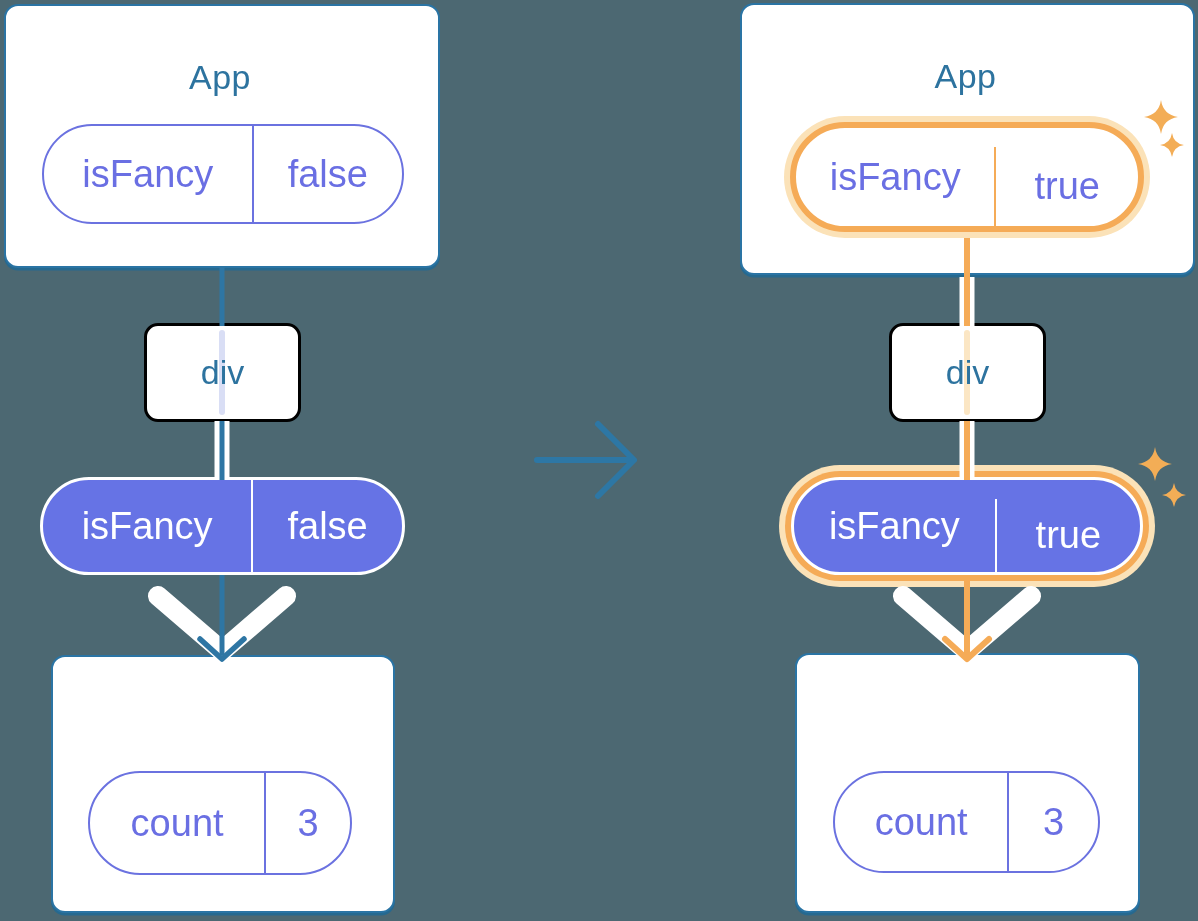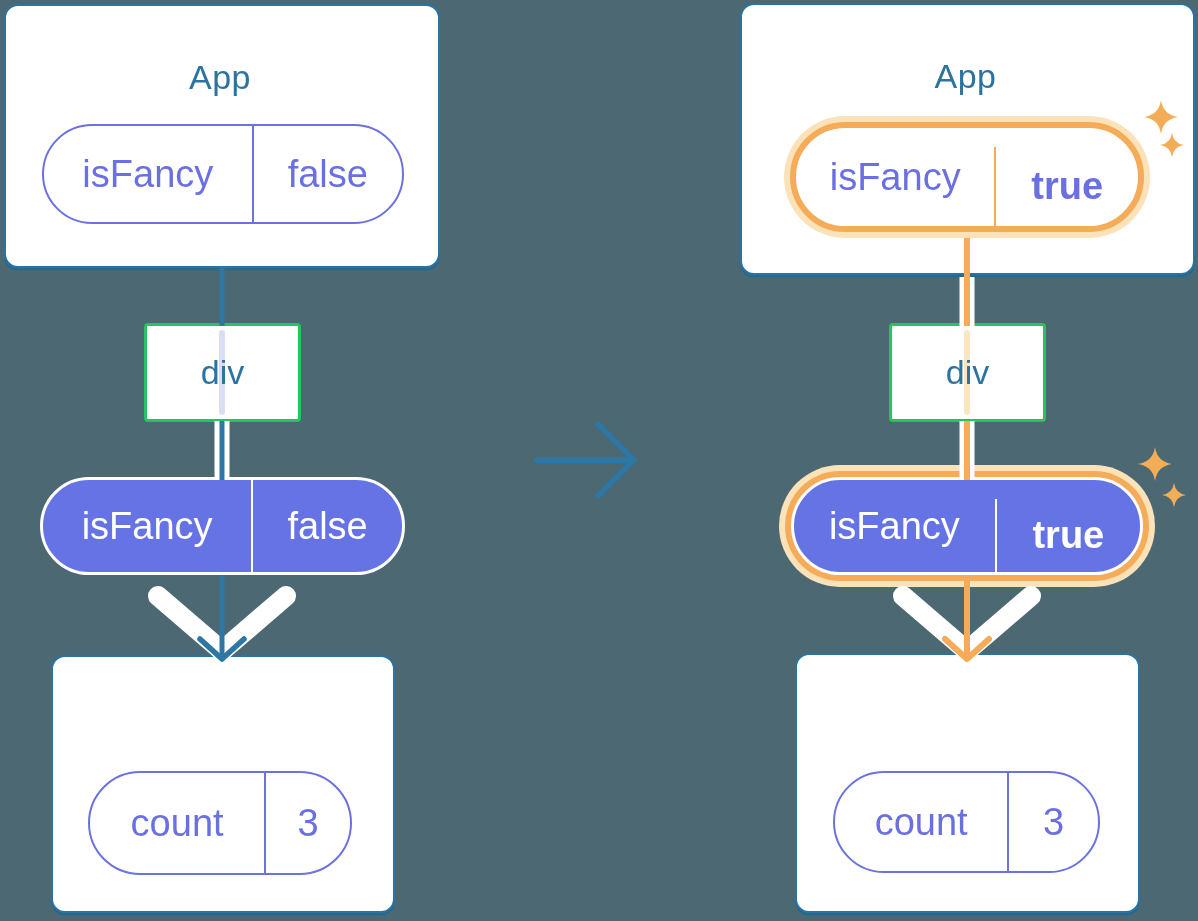--- a/index.html
+++ b/index.html
@@ -64,26 +64,26 @@
   .pill-hl-filled{
     background:#6673e5;
     border:3px solid #ffffff;
     border-radius:60px;
     color:#ffffff;
     box-shadow:0 0 0 6px #f5ab57, 0 0 0 12px #fbe2b8;
   }
   .pill-hl-filled .seg-val{border-left:2.5px solid #ffffff;}
   .seg-key{flex:0 0 58%;}
   .seg-val{flex:1 1 auto;text-align:center;}
-  .bold{font-weight:700;margin-top:19px;}
+  .bold{font-weight:400;margin-top:19px;}
   .divbox{
     position:absolute;
     background:#ffffff;
-    border:3px solid #22c55e;
-    border-radius:4px;
+    border:3px solid #000000;
+    border-radius:14px;
     box-sizing:border-box;
     z-index:1;
   }
   .divbox .tint{
     position:absolute;
     top:4px;bottom:4px;
     width:6px;
     border-radius:3px;
   }
   .tint-lavender{background:#d9def5;}

